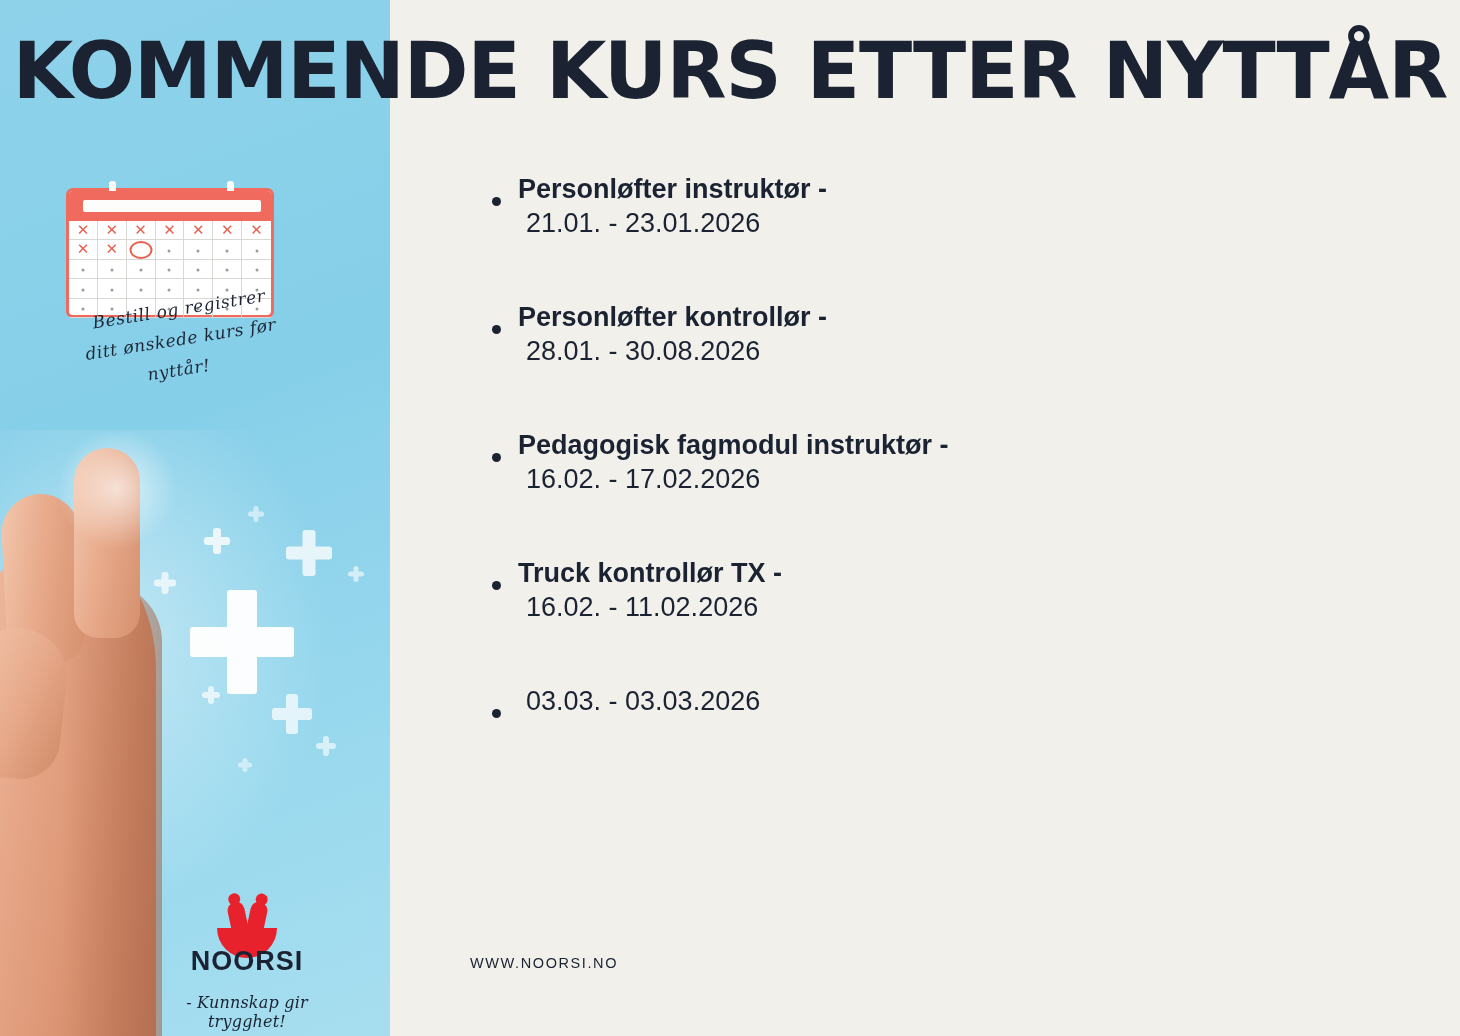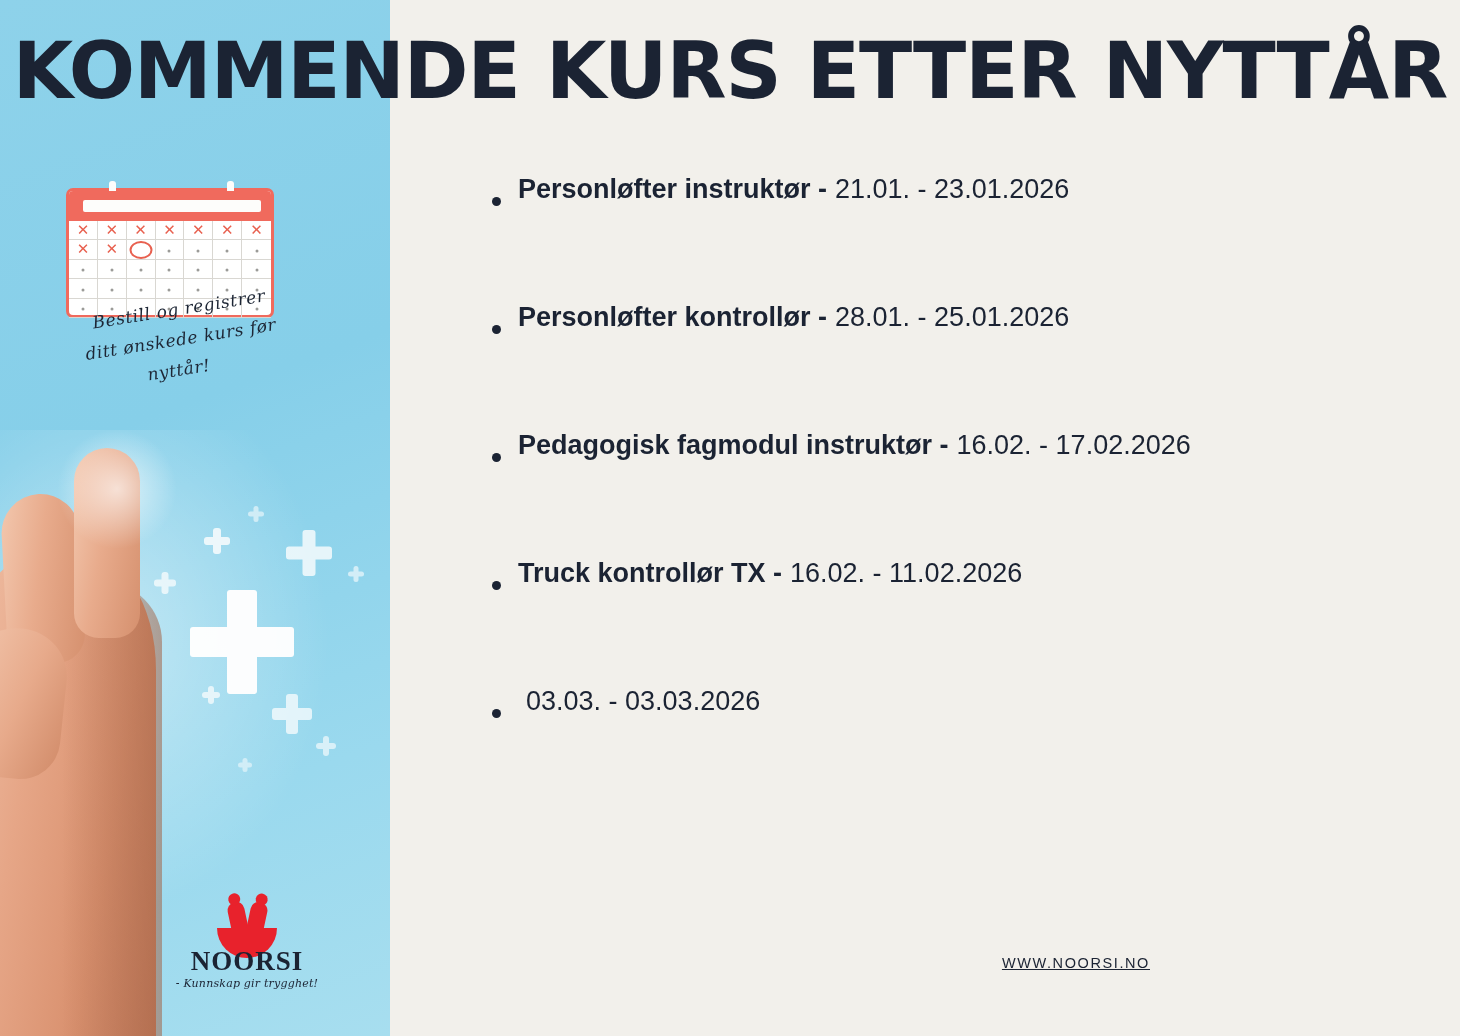--- a/index.html
+++ b/index.html
@@ -285,34 +285,35 @@
     position: absolute;
     left: 50%;
     top: -9px;
     transform: translateX(-50%);
     width: 12px;
     height: 12px;
     border-radius: 50%;
     background: #e8222c;
   }
   .logo-word {
-    font-family: Liberation Serif, serif;
+    font-family: Liberation Sans, sans-serif;
     font-weight: bold;
     font-size: 27px;
     letter-spacing: 1px;
     color: #1b2333;
     margin-top: -18px;
     position: relative;
     z-index: 2;
   }
   .logo-tag {
     font-family: "DejaVu Serif", serif;
     font-style: italic;
-    font-size: 11px;
+    font-size: 16px;
     color: #1b2333;
+    margin-top: 16px;
     letter-spacing: 0.2px;
   }
 
   
   .title {
     position: absolute;
     left: 0;
     top: 26px;
     width: 1460px;
     text-align: center;
@@ -335,20 +336,21 @@
   }
   .course-item {
     position: relative;
     padding-left: 48px;
     height: 128px;
     font-size: 27px;
     color: #1b2333;
     line-height: 34px;
     display: flex;
     align-items: flex-start;
+    flex-direction: column;
   }
   .course-item .bullet {
     position: absolute;
     left: 22px;
     top: 25px;
     width: 9px;
     height: 9px;
     background: #1b2333;
     border-radius: 50%;
   }
@@ -360,25 +362,24 @@
     font-weight: normal;
     white-space: nowrap;
     margin-left: 8px;
   }
 
   .website {
     position: absolute;
     left: 470px;
     top: 955px;
     width: 680px;
-    text-align: right;
+    text-align: left;
     font-size: 14.5px;
     letter-spacing: 1.6px;
     color: #1b2333;
-    text-decoration: underline;
   }
 </style>
 </head>
 <body>
 
 <div class="poster">
 
   <div class="left-panel">
     <div class="glow"></div>
 
@@ -542,21 +543,21 @@
 
   <ul class="course-list">
     <li class="course-item">
       <span class="bullet"></span>
       <span class="course-name">Personløfter instruktør -</span>
       <span class="course-dates">21.01. - 23.01.2026</span>
     </li>
     <li class="course-item">
       <span class="bullet"></span>
       <span class="course-name">Personløfter kontrollør -</span>
-      <span class="course-dates">28.01. - 25.01.2026</span>
+      <span class="course-dates">28.01. - 30.08.2026</span>
     </li>
     <li class="course-item">
       <span class="bullet"></span>
       <span class="course-name">Pedagogisk fagmodul instruktør -</span>
       <span class="course-dates">16.02. - 17.02.2026</span>
     </li>
     <li class="course-item">
       <span class="bullet"></span>
       <span class="course-name">Truck kontrollør TX -</span>
       <span class="course-dates">16.02. - 11.02.2026</span>

